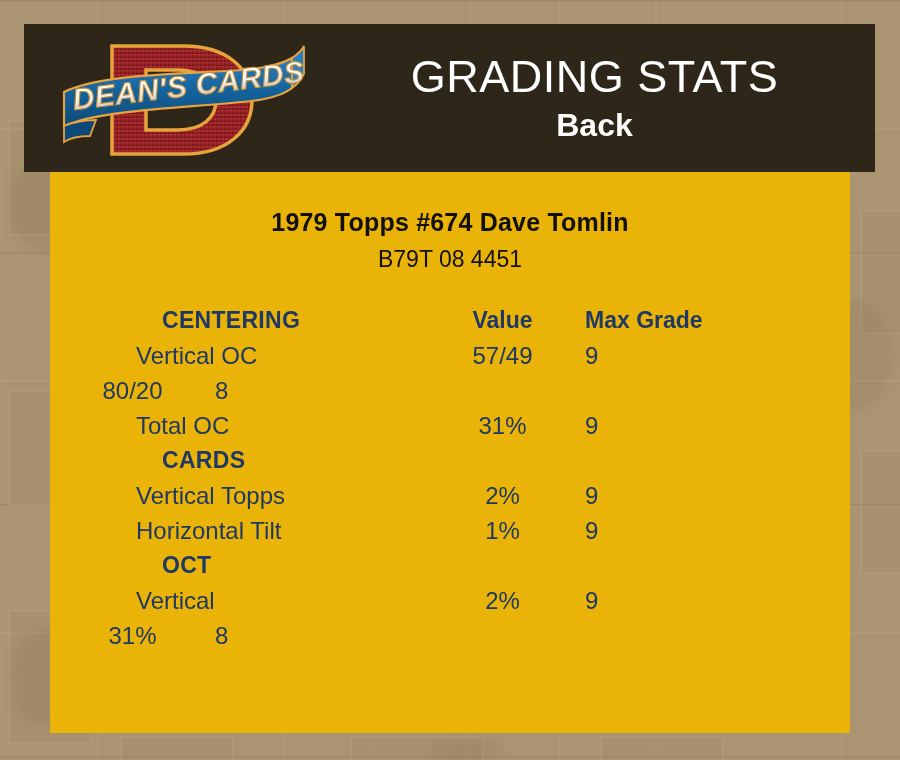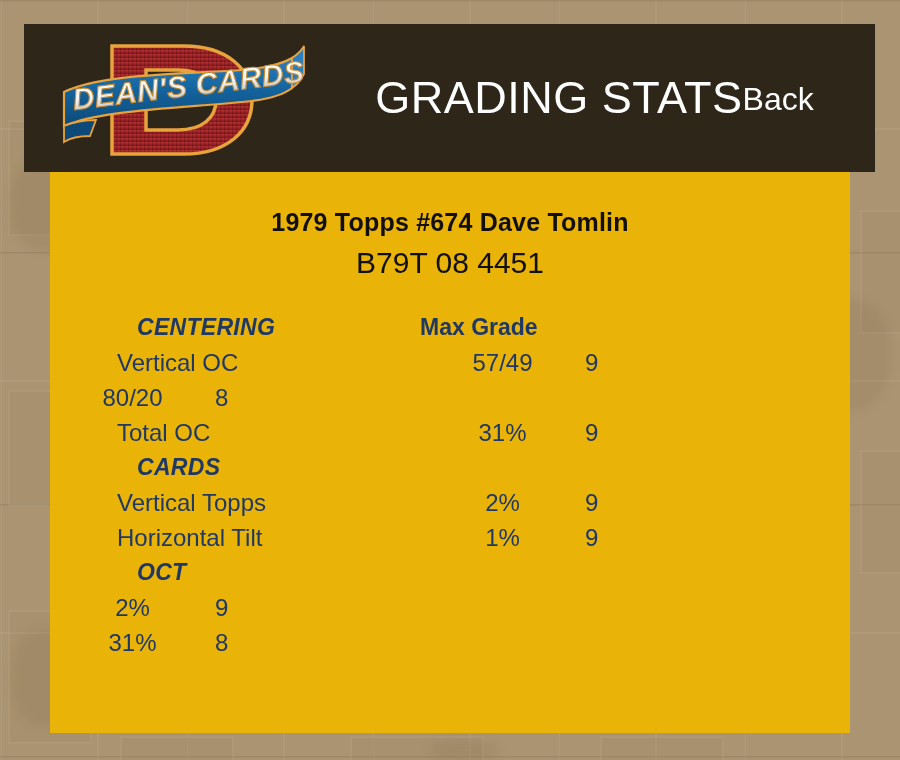--- a/index.html
+++ b/index.html
@@ -69,37 +69,37 @@
   #logo svg { display: block; }
 
   
   #header-text {
     position: absolute;
     left: 290px;
     top: 0;
     right: 0;
     height: 148px;
     display: flex;
-    flex-direction: row;
+    flex-direction: column;
     align-items: center;
     justify-content: center;
   }
   #title-main {
     color: #ffffff;
     font-size: 45px;
     line-height: 52px;
     letter-spacing: 0.5px;
     font-weight: 400;
     white-space: nowrap;
   }
   #title-sub {
     color: #ffffff;
     font-size: 32px;
     line-height: 40px;
-    font-weight: 400;
+    font-weight: 700;
     margin-top: 2px;
     white-space: nowrap;
   }
 
   
   #panel {
     position: absolute;
     left: 50px;
     top: 172px;
     width: 800px;
@@ -111,21 +111,21 @@
     text-align: center;
     color: #12100c;
     font-size: 25px;
     font-weight: bold;
     margin-top: 36px;
     letter-spacing: 0.2px;
   }
   #card-serial {
     text-align: center;
     color: #12100c;
-    font-size: 30px;
+    font-size: 23px;
     font-weight: 400;
     margin-top: 9px;
   }
 
   
   #stats {
     margin-top: 34px;
     color: #1f3864;
   }
   .row {
@@ -145,33 +145,32 @@
     text-align: center;
     font-size: 24px;
   }
   .c-grade {
     width: 175px;
     text-align: left;
     font-size: 24px;
   }
 
   .row.section .c-label {
-    padding-left: 87px;
+    padding-left: 112px;
     font-weight: bold;
     font-size: 23px;
     letter-spacing: 0.3px;
-    font-style: italic;
   }
   .row.header .c-value,
   .row.header .c-grade {
     font-weight: bold;
     font-size: 23px;
   }
   .row.item .c-label {
-    padding-left: 67px;
+    padding-left: 86px;
     font-weight: 400;
   }
 </style>
 </head>
 <body>
 
 <div id="backdrop">
   <div class="cardghost" style="left:8px;  top:120px; width:80px;  height:112px;"></div>
   <div class="cardghost" style="left:8px;  top:390px; width:80px;  height:112px;"></div>
   <div class="cardghost" style="left:8px;  top:610px; width:80px;  height:130px;"></div>
@@ -237,20 +236,21 @@
 
 <div id="panel">
 
   <div id="card-title">1979 Topps #674 Dave Tomlin</div>
   <div id="card-serial">B79T 08 4451</div>
 
   <div id="stats">
 
     <div class="row section header">
       <div class="c-label">CENTERING</div>
+      <div class="c-value">Value</div>
       <div class="c-grade">Max Grade</div>
     </div>
 
     <div class="row item">
       <div class="c-label">Vertical OC</div>
       <div class="c-value">57/49</div>
       <div class="c-grade">9</div>
     </div>
     <div class="row item">
       <div class="c-value">80/20</div>
@@ -279,20 +279,21 @@
       <div class="c-grade">9</div>
     </div>
 
     <div class="row section">
       <div class="c-label">OCT</div>
       <div class="c-value"></div>
       <div class="c-grade"></div>
     </div>
 
     <div class="row item">
+      <div class="c-label">Vertical</div>
       <div class="c-value">2%</div>
       <div class="c-grade">9</div>
     </div>
     <div class="row item">
       <div class="c-value">31%</div>
       <div class="c-grade">8</div>
     </div>
 
   </div>
 </div>

